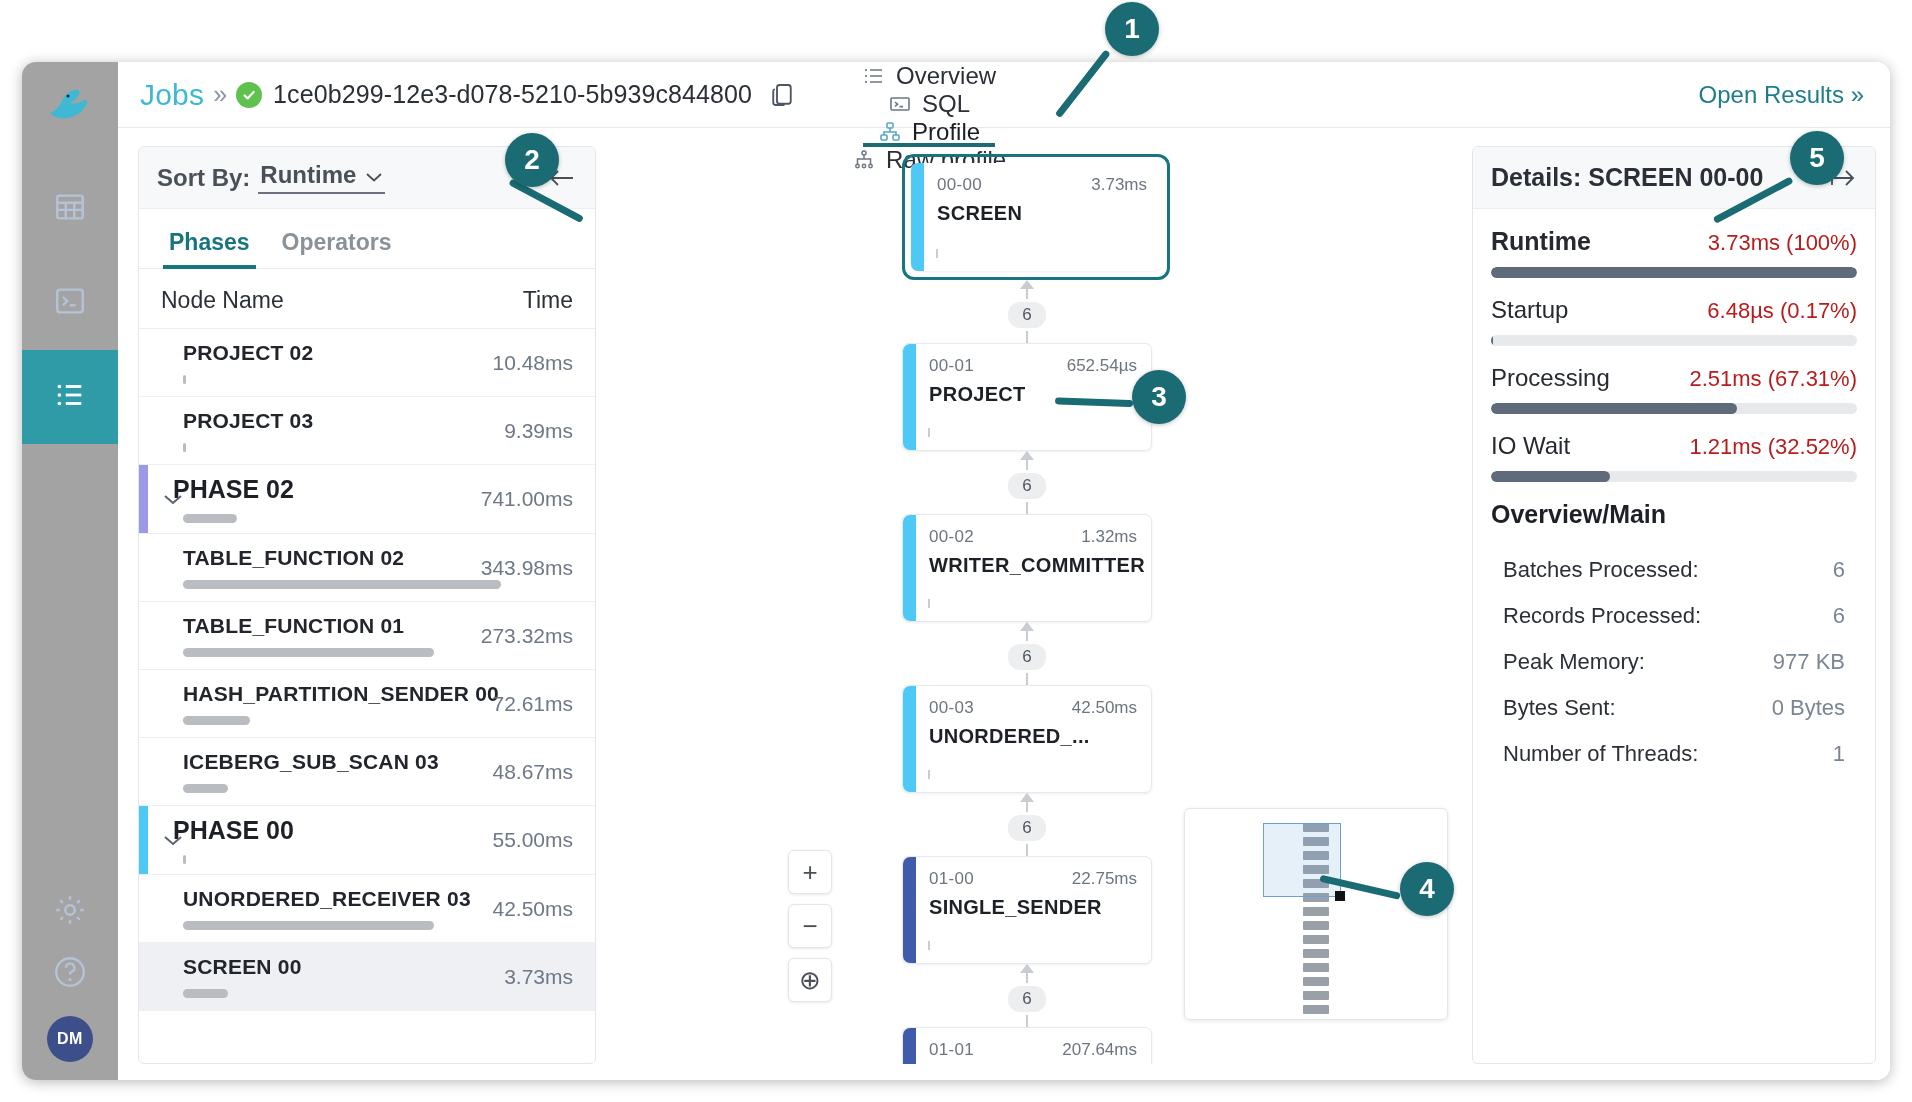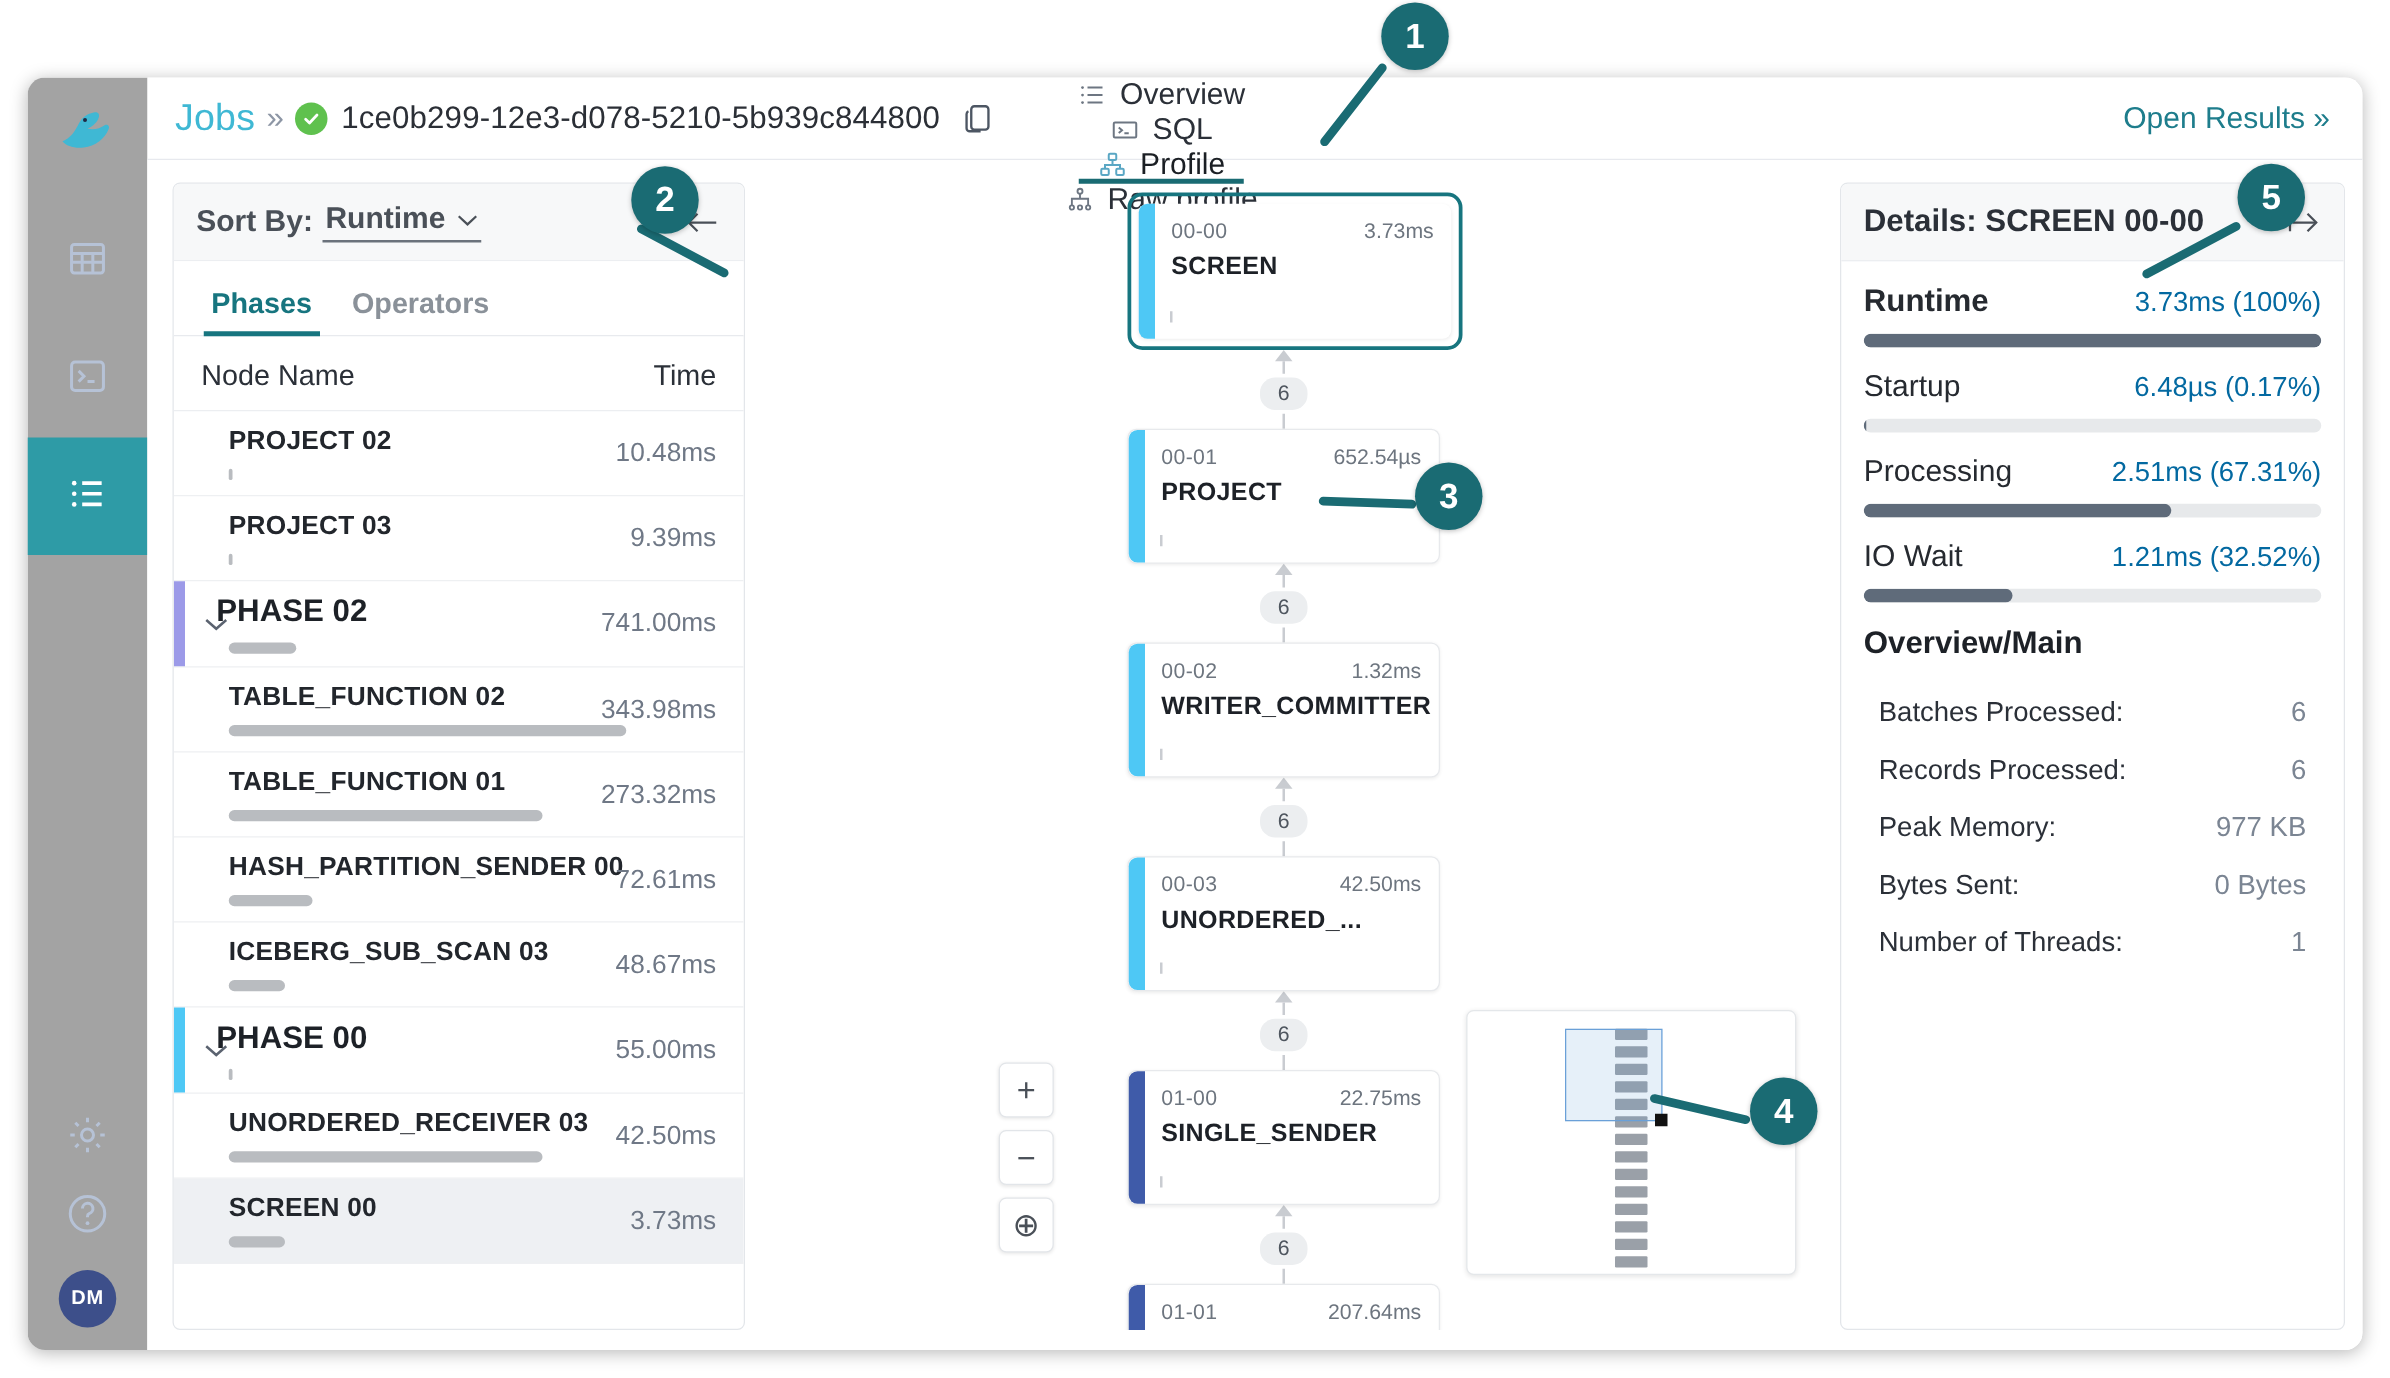--- a/index.html
+++ b/index.html
@@ -77,21 +77,21 @@
   .tab .tic { display:flex; align-items:center; color:#6d7682; }
   .tab.active { color: #1b1f24; }
   .tab.active .tic { color: #5aa7c4; }
   .tab.active::after {
     content:""; position:absolute; left: 6px; right: 6px; bottom: -1px;
     height: 4px; background:#1a6b73;
   }
   .open-results { margin-left:auto; color:#1e7d8c; font-size: 24px; text-align: center; }
 
   
-  .body3 { flex: 1 1 auto; display: flex; min-height: 0; padding: 18px 14px 16px 20px; gap: 11px; background:#fff;}
+  .body3 { flex: 1 1 auto; display: flex; min-height: 0; padding: 18px 14px 16px 20px; gap: 0; background:#fff;}
 
   
   .left-panel {
     flex: 0 0 458px; width: 458px;
     border: 1px solid #e3e6ea; border-radius: 6px;
     display:flex; flex-direction: column; overflow:hidden;
     background:#fff;
   }
   .sort-row {
     height: 62px; flex: 0 0 62px; background:#f7f8f9;
@@ -195,21 +195,21 @@
     height: 62px; flex:0 0 62px; background:#f7f8f9;
     border-bottom:1px solid #eceef1;
     display:flex; align-items:center; padding: 0 18px;
   }
   .rp-title { font-size: 25px; font-weight:bold; color:#2b3038; }
   .rp-expand { margin-left:auto; color:#4a5058; display:flex; align-items:center;}
   .rp-body { padding: 18px 18px 0 18px; }
   .metric-row { display:flex; align-items:baseline; justify-content:space-between; }
   .metric-name { font-size: 24px; color:#262a30; }
   .metric-name.strong { font-weight:bold; font-size: 25px; }
-  .metric-val { font-size: 22px; color:#0369a1; }
+  .metric-val { font-size: 22px; color:#b91c1c; }
   .track { height: 11px; background:#e7e9eb; border-radius:6px; margin: 11px 0 18px 0; overflow:hidden;}
   .fill { height:100%; background:#5f6b7a; border-radius:6px;}
   .section-title { font-size: 25px; font-weight:bold; color:#1d2127; margin: 12px 0 18px 0;}
   .kv { display:flex; justify-content:space-between; align-items:baseline; padding: 10px 12px 10px 12px;}
   .kv-k { font-size: 22px; color:#2b3038;}
   .kv-v { font-size: 22px; color:#7b8593;}
 
   
   .callout {
     position:absolute; width: 54px; height: 54px; border-radius: 50%;

